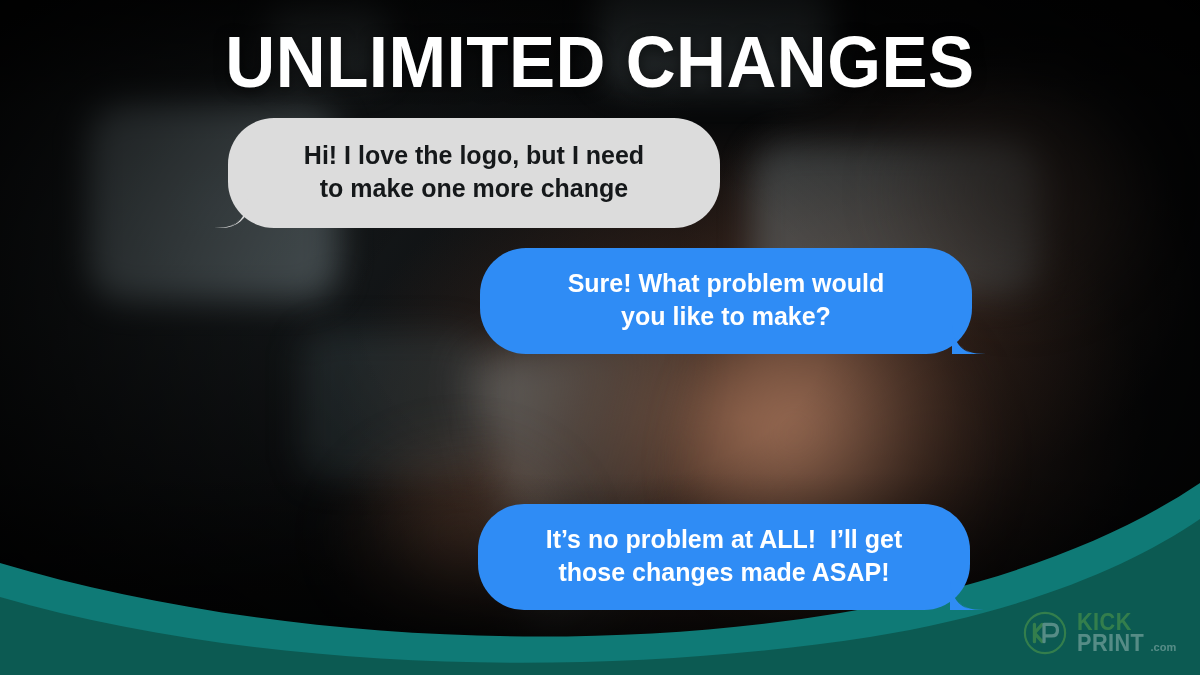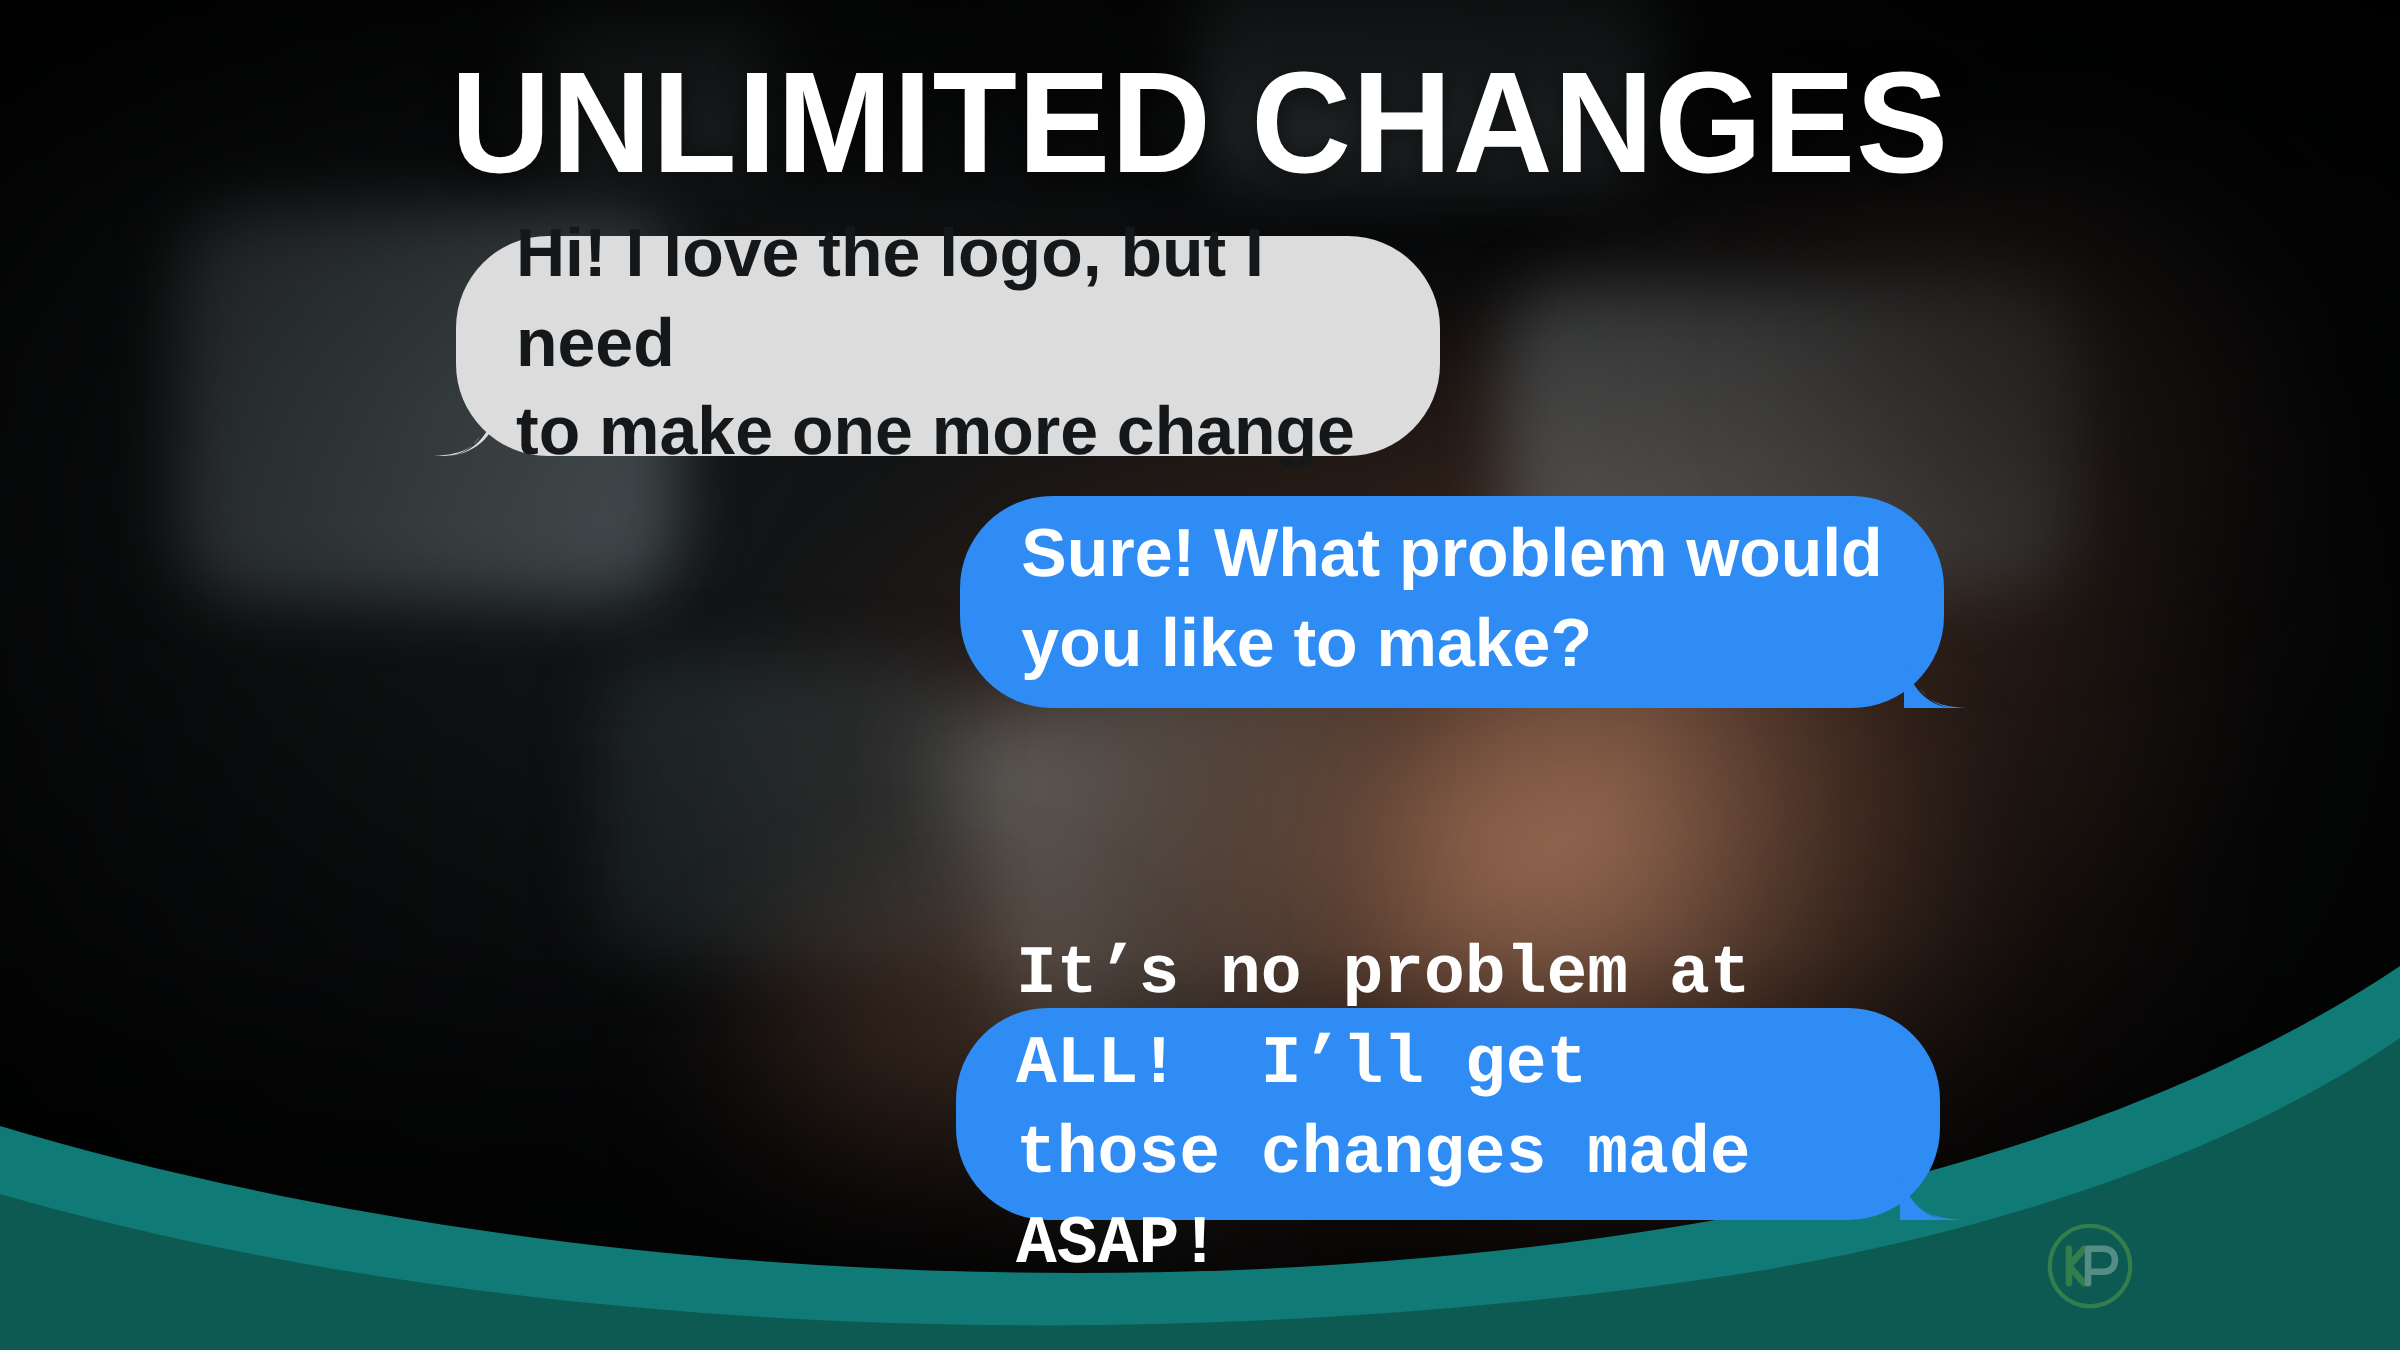--- a/index.html
+++ b/index.html
@@ -104,22 +104,23 @@
   }
 
   
   .bubble {
     position: absolute;
     box-sizing: border-box;
     border-radius: 46px;
     padding: 18px 30px 20px;
     font-family: "Liberation Sans", sans-serif;
     font-weight: bold;
-    font-size: 34px;
+    font-size: 25px;
     line-height: 1.32;
+    text-align: center;
     white-space: pre-wrap;
     display: flex;
     align-items: center;
     justify-content: center;
   }
   .bubble.gray {
     background: #dcdcdc;
     color: #15181a;
   }
   .bubble.blue {
@@ -146,21 +147,21 @@
     width: 34px;
     height: 30px;
     background: #2f8cf5;
     transform: scaleX(-1);
     clip-path: path("M34 30 L34 0 C34 16 24 30 8 30 C16 30 22 26 26 20 C22 27 14 30 0 30 Z");
   }
 
   #bubble-1 { left: 228px; top: 118px; width: 492px; height: 110px; }
   #bubble-2 { left: 480px; top: 248px; width: 492px; height: 106px; }
   #bubble-3 { left: 226px; top: 374px; width: 496px; height: 110px; }
-  #bubble-4 { left: 478px; top: 504px; width: 492px; height: 106px; font-family: Liberation Mono, monospace; }
+  #bubble-4 { left: 478px; top: 504px; width: 492px; height: 106px; }
 
   
   .logo {
     position: absolute;
     left: 1022px;
     top: 606px;
     width: 166px;
     height: 54px;
     display: flex;
     align-items: center;
@@ -249,15 +250,22 @@
     <span>It’s no problem at ALL!  I’ll get
 those changes made ASAP!</span>
   </div>
 
   <div class="logo">
     <svg class="logo-mark" viewBox="0 0 48 48">
       <circle cx="24" cy="24" r="21" fill="none" stroke="#8fd23f" stroke-width="2.2"></circle>
       <path d="M13 15 L13 33 M13 24 L21 15 M13 24 L21 33" fill="none" stroke="#8fd23f" stroke-width="3.4" stroke-linecap="round" stroke-linejoin="round"></path>
       <path d="M23 33 L23 15 L31 15 C35 15 37 17.5 37 21 C37 24.5 35 27 31 27 L23 27" fill="none" stroke="#ffffff" stroke-width="3.4" stroke-linecap="round" stroke-linejoin="round"></path>
     </svg>
+    <div class="logo-words">
+      <span class="logo-kick">KICK</span>
+      <span class="logo-print-row">
+        <span class="logo-print">PRINT</span>
+        <span class="logo-com">.com</span>
+      </span>
+    </div>
   </div>
 
 </div>
 
 </body></html>

